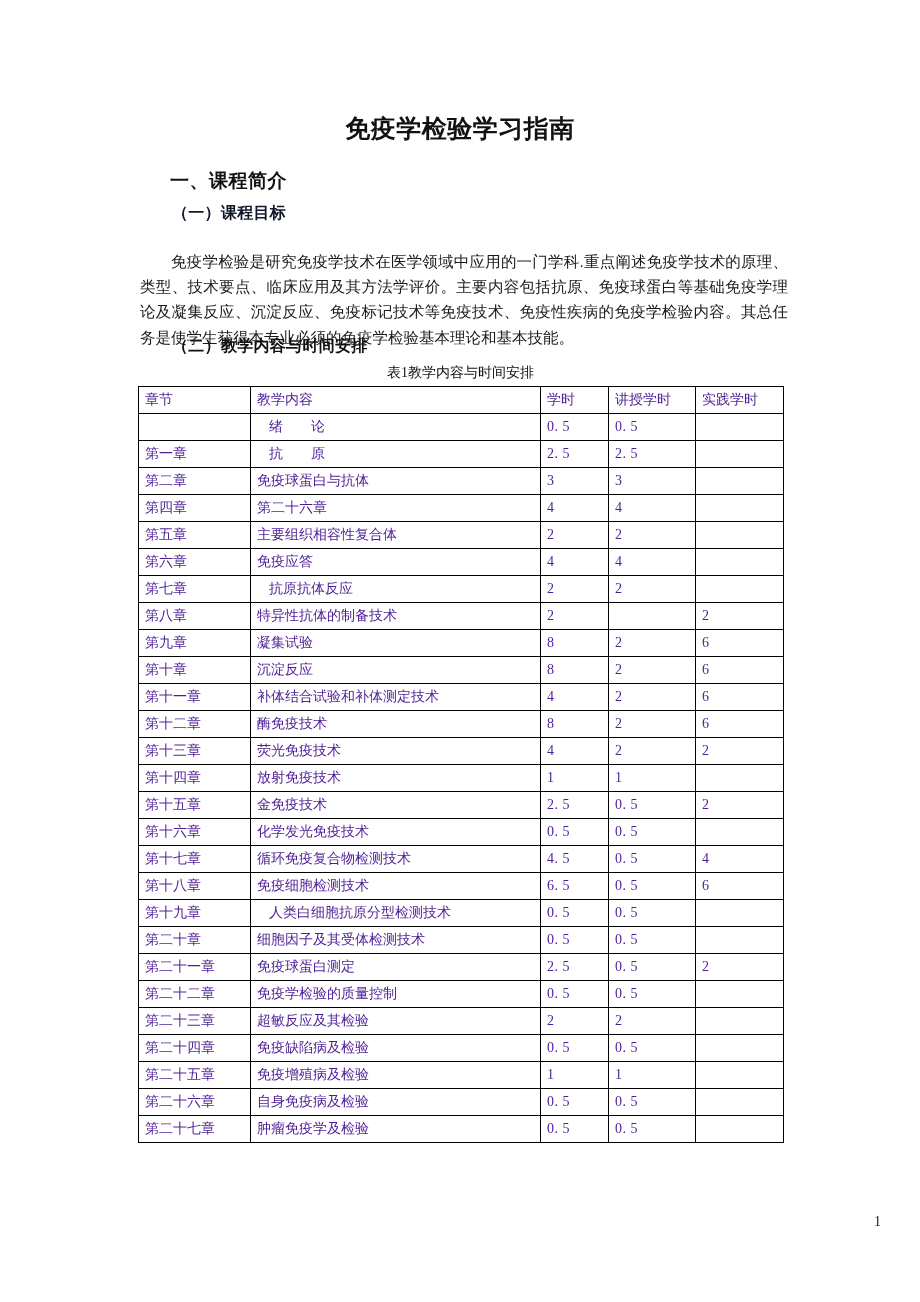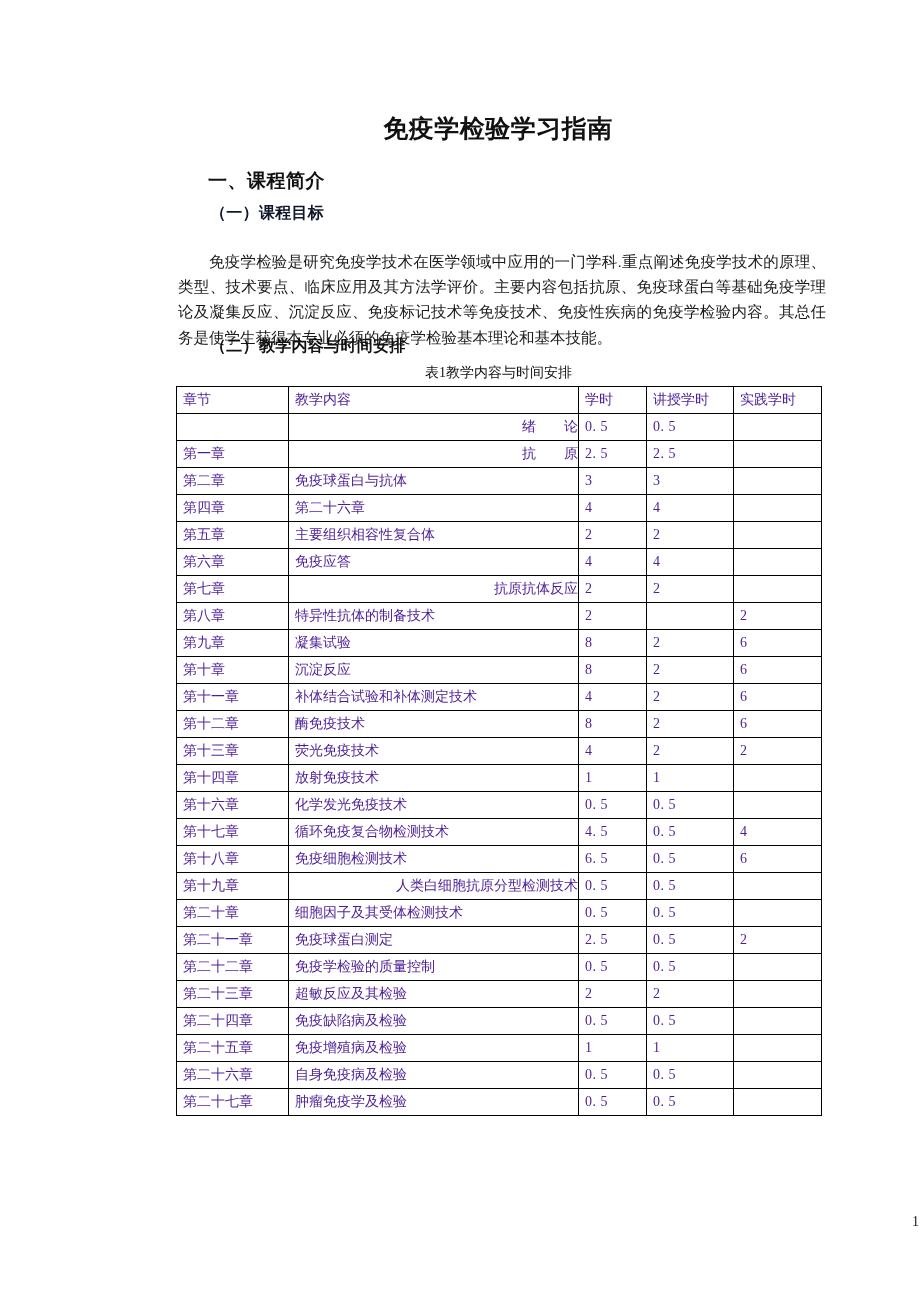--- a/index.html
+++ b/index.html
@@ -14,21 +14,20 @@
     font-family: "Liberation Serif", "DejaVu Serif", serif;
     color: #1a1a1a;
     overflow: hidden;
   }
 
   .page {
     position: absolute;
     inset: 0;
     width: 739px;
     height: 1302px;
-    margin-left: 38px;
   }
 
   
   .doc-title {
     position: absolute;
     left: 0;
     top: 112px;
     width: 920px;
     text-align: center;
     font-family: "Liberation Sans", "DejaVu Sans", sans-serif;
@@ -132,21 +131,20 @@
   col.c-hours    { width: 68px; }
   col.c-lecture  { width: 87px; }
   col.c-practice { width: 88px; }
 
   td.num {
     padding-left: 12px;
     letter-spacing: 0.5px;
   }
   td.content.indent {
     padding-left: 18px;
-    text-align: right;
   }
 
   
   .page-number {
     position: absolute;
     left: 0;
     top: 1214px;
     width: 881px;
     text-align: right;
     font-family: "Liberation Serif", "DejaVu Serif", serif;
@@ -282,20 +280,27 @@
             <td class="num">2</td>
           </tr>
           <tr>
             <td class="chapter">第十四章</td>
             <td class="content">放射免疫技术</td>
             <td class="num">1</td>
             <td class="num">1</td>
             <td class="num"></td>
           </tr>
           <tr>
+            <td class="chapter">第十五章</td>
+            <td class="content">金免疫技术</td>
+            <td class="num">2. 5</td>
+            <td class="num">0. 5</td>
+            <td class="num">2</td>
+          </tr>
+          <tr>
             <td class="chapter">第十六章</td>
             <td class="content">化学发光免疫技术</td>
             <td class="num">0. 5</td>
             <td class="num">0. 5</td>
             <td class="num"></td>
           </tr>
           <tr>
             <td class="chapter">第十七章</td>
             <td class="content">循环免疫复合物检测技术</td>
             <td class="num">4. 5</td>

